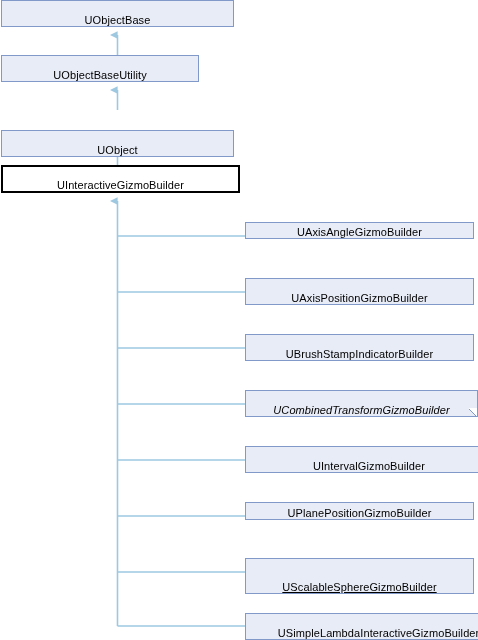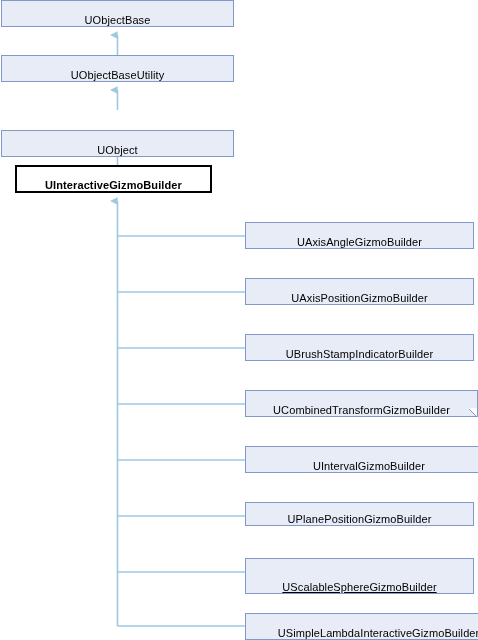--- a/index.html
+++ b/index.html
@@ -84,54 +84,54 @@
       <line x1="117.5" y1="516" x2="245" y2="516" stroke="#9dc8e0" stroke-width="1.4"></line>
       <line x1="117.5" y1="572" x2="245" y2="572" stroke="#9dc8e0" stroke-width="1.4"></line>
       <line x1="117.5" y1="626" x2="245" y2="626" stroke="#9dc8e0" stroke-width="1.4"></line>
     </g>
   </svg>
 
   <div class="node" style="left:1px; top:0px; width:233px; height:27px;">
     <span class="node-label">UObjectBase</span>
   </div>
 
-  <div class="node" style="left:1px; top:55px; width:233px; height:27px;">
+  <div class="node" style="left:1px; top:55px; width:198px; height:27px;">
     <span class="node-label">UObjectBaseUtility</span>
   </div>
 
   <div class="node" style="left:1px; top:110px; width:233px; height:27px;margin-top:20px;">
     <span class="node-label">UObject</span>
   </div>
 
-  <div class="node current" style="left:15px; top:165px; width:197px; height:28px;font-weight:bold;">
+  <div class="node current" style="left:1px; top:165px; width:239px; height:28px;">
     <span class="node-label">UInteractiveGizmoBuilder</span>
   </div>
 
-  <div class="node" style="left:245px; top:222px; width:229px; height:27px;">
+  <div class="node" style="left:245px; top:222px; width:229px; height:17px;">
     <span class="node-label">UAxisAngleGizmoBuilder</span>
   </div>
 
   <div class="node" style="left:245px; top:334px; width:229px; height:27px;">
     <span class="node-label">UBrushStampIndicatorBuilder</span>
   </div>
 
   <div class="node" style="left:245px; top:278px; width:229px; height:27px;">
     <span class="node-label">UAxisPositionGizmoBuilder</span>
   </div>
 
-  <div class="node" style="left:245px; top:390px; width:233px; height:27px;">
+  <div class="node" style="left:245px; top:390px; width:233px; height:27px;font-style:italic;">
     <span class="node-label">UCombinedTransformGizmoBuilder</span>
     <span class="fold"></span>
   </div>
 
   <div class="node" style="left:245px; top:446px; width:248px; height:27px;">
     <span class="node-label">UIntervalGizmoBuilder</span>
   </div>
 
-  <div class="node" style="left:245px; top:502px; width:229px; height:24px;">
+  <div class="node" style="left:245px; top:502px; width:229px; height:18px;">
     <span class="node-label">UPlanePositionGizmoBuilder</span>
   </div>
 
   <div class="node" style="left:245px; top:558px; width:229px; height:36px;text-decoration:underline;">
     <span class="node-label">UScalableSphereGizmoBuilder</span>
   </div>
 
   <div class="node" style="left:245px; top:613px; width:267px; height:27px;">
     <span class="node-label">USimpleLambdaInteractiveGizmoBuilder</span>
   </div>

